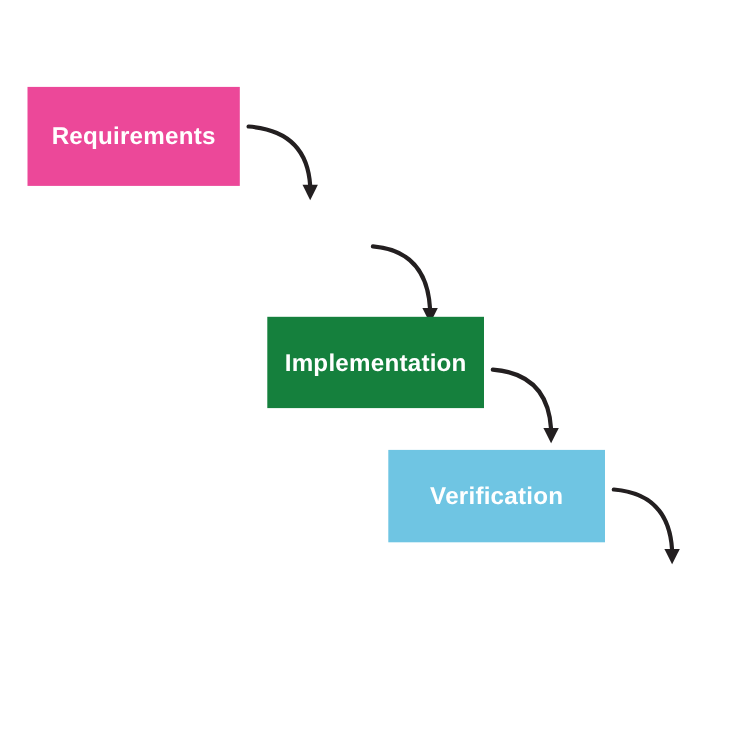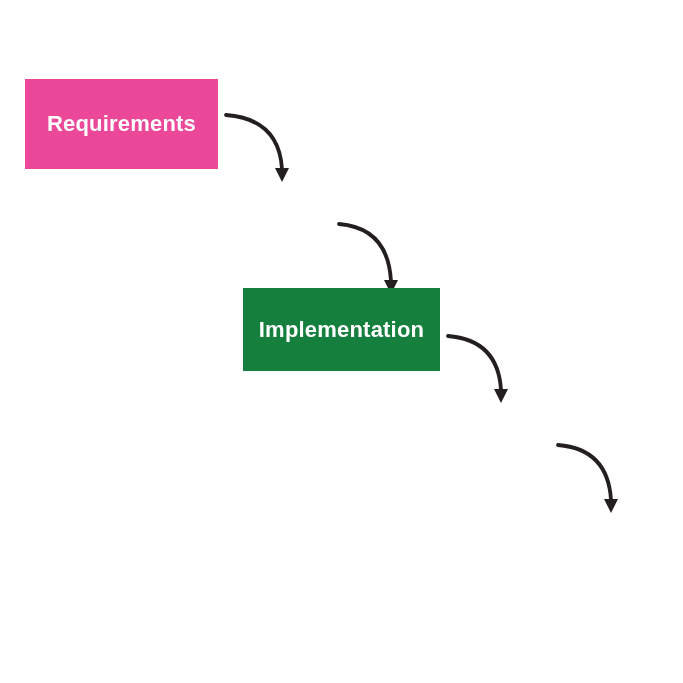--- a/index.html
+++ b/index.html
@@ -52,13 +52,16 @@
       <polygon points="494,389 508,389 501,403" fill="#231f20"></polygon>
       <path d="M 558 445 Q 608 449 611 500" fill="none" stroke="#231f20" stroke-width="3.8" stroke-linecap="round"></path>
       <polygon points="604,499 618,499 611,513" fill="#231f20"></polygon>
     </svg>
 <div class="stage" style="left: 25px; top: 79px; width: 193px; height: 90px; background: #ec4899; color: rgb(255, 255, 255); align-items: center;">
       <span>Requirements</span>
     </div>
     <div class="stage" style="left: 243px; top: 288px; width: 197px; height: 83px; background: #15803d; color: rgb(255, 255, 255);">
       <span>Implementation</span>
     </div>
+    <div class="stage" style="left: 353px; top: 409px; width: 197px; height: 84px; background: rgb(111, 197, 227); color: rgb(255, 255, 255);">
+      <span>Verification</span>
+    </div>
   </div>
 
 </body></html>

